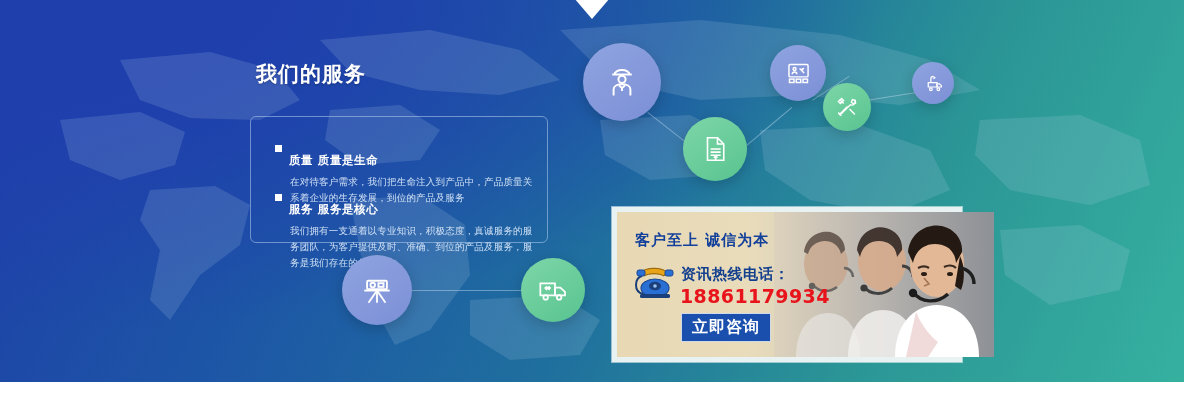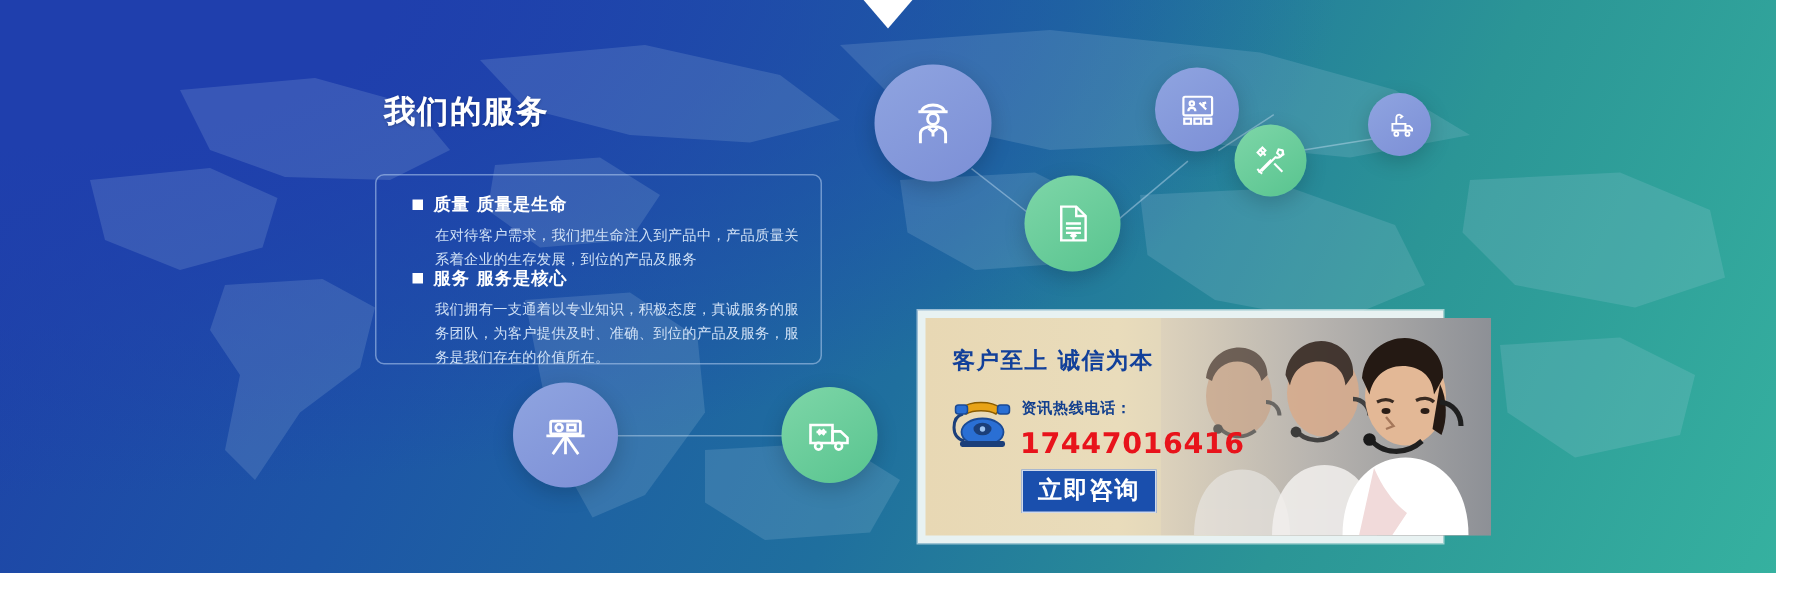--- a/index.html
+++ b/index.html
@@ -43,21 +43,21 @@
   .panel{
     position:absolute;left:250px;top:116px;width:298px;height:127px;
     border:1px solid rgba(180,206,240,.55);border-radius:6px;
     box-sizing:border-box;
   }
   .item{position:absolute;left:24px;}
   .item.one{top:12px;}
   .item.two{top:61px;}
   .item .ttl{display:flex;align-items:center;gap:7px;}
   .sq{width:7px;height:7px;background:#ffffff;display:inline-block;flex:0 0 auto;}
-  .ttl .t{color:#ffffff;font-size:11.5px;font-weight:bold;letter-spacing:.6px;}
+  .ttl .t{color:#ffffff;font-size:11.5px;font-weight:bold;letter-spacing:.6px;margin-top:24px;}
   .item .bd{
     margin:6px 0 0 15px;color:#cfe0f5;font-size:9.5px;line-height:16px;
     width:248px;letter-spacing:.2px;
   }
 
   
   .nodes{position:absolute;left:0;top:0;width:1200px;height:382px;}
   .line{position:absolute;background:rgba(200,225,245,.45);height:1px;transform-origin:0 0;}
   .node{
     position:absolute;border-radius:50%;
@@ -83,21 +83,21 @@
     position:absolute;right:0;top:0;width:220px;height:100%;
   }
   .photo svg{display:block;}
   .bn-title{
     position:absolute;left:18px;top:19px;color:#12409a;font-size:15px;font-weight:bold;
     letter-spacing:1px;
   }
   .bn-tel-ico{position:absolute;left:14px;top:52px;width:48px;height:40px;}
   .bn-tel-ico svg{display:block;}
   .bn-label{
-    position:absolute;left:64px;top:53px;color:#123f8e;font-size:10px;font-weight:bold;letter-spacing:.5px;
+    position:absolute;left:64px;top:53px;color:#123f8e;font-size:15px;font-weight:bold;letter-spacing:.5px;
   }
   .bn-num{
     position:absolute;left:63px;top:73px;color:#e8131b;font-size:19px;font-weight:bold;
     letter-spacing:.4px;font-family:"DejaVu Sans","Liberation Sans",sans-serif;
   }
   .bn-btn{
     position:absolute;left:64px;top:101px;width:88px;height:27px;
     background:#1a4fad;border:1px solid #cfd9ea;color:#ffffff;
     display:flex;align-items:center;justify-content:center;
     font-size:16px;font-weight:bold;letter-spacing:1px;cursor:pointer;
@@ -298,19 +298,19 @@
           <ellipse cx="24" cy="22" rx="6" ry="4.2" fill="#1b3f7a"></ellipse>
           <circle cx="24" cy="22" r="1.8" fill="#9dc3f0"></circle>
           <path d="M11 12c-4 1-6 4-6 9 0 5 3 8 7 9" fill="none" stroke="#1b3f7a" stroke-width="2"></path>
           <rect x="6" y="6" width="8" height="6" rx="2" fill="#2a6fd4" stroke="#1a4a95" stroke-width="1"></rect>
           <rect x="34" y="6" width="8" height="6" rx="2" fill="#2a6fd4" stroke="#1a4a95" stroke-width="1"></rect>
           <rect x="9" y="30" width="30" height="4" rx="1.6" fill="#1b3f7a"></rect>
         </svg>
       </div>
 
       <div class="bn-label">资讯热线电话：</div>
-      <div class="bn-num">17447016416</div>
+      <div class="bn-num">18861179934</div>
       <div class="bn-btn">立即咨询</div>
     </div>
   </div>
 
   <div class="bottom-white"></div>
 </div>
 
 </body></html>

